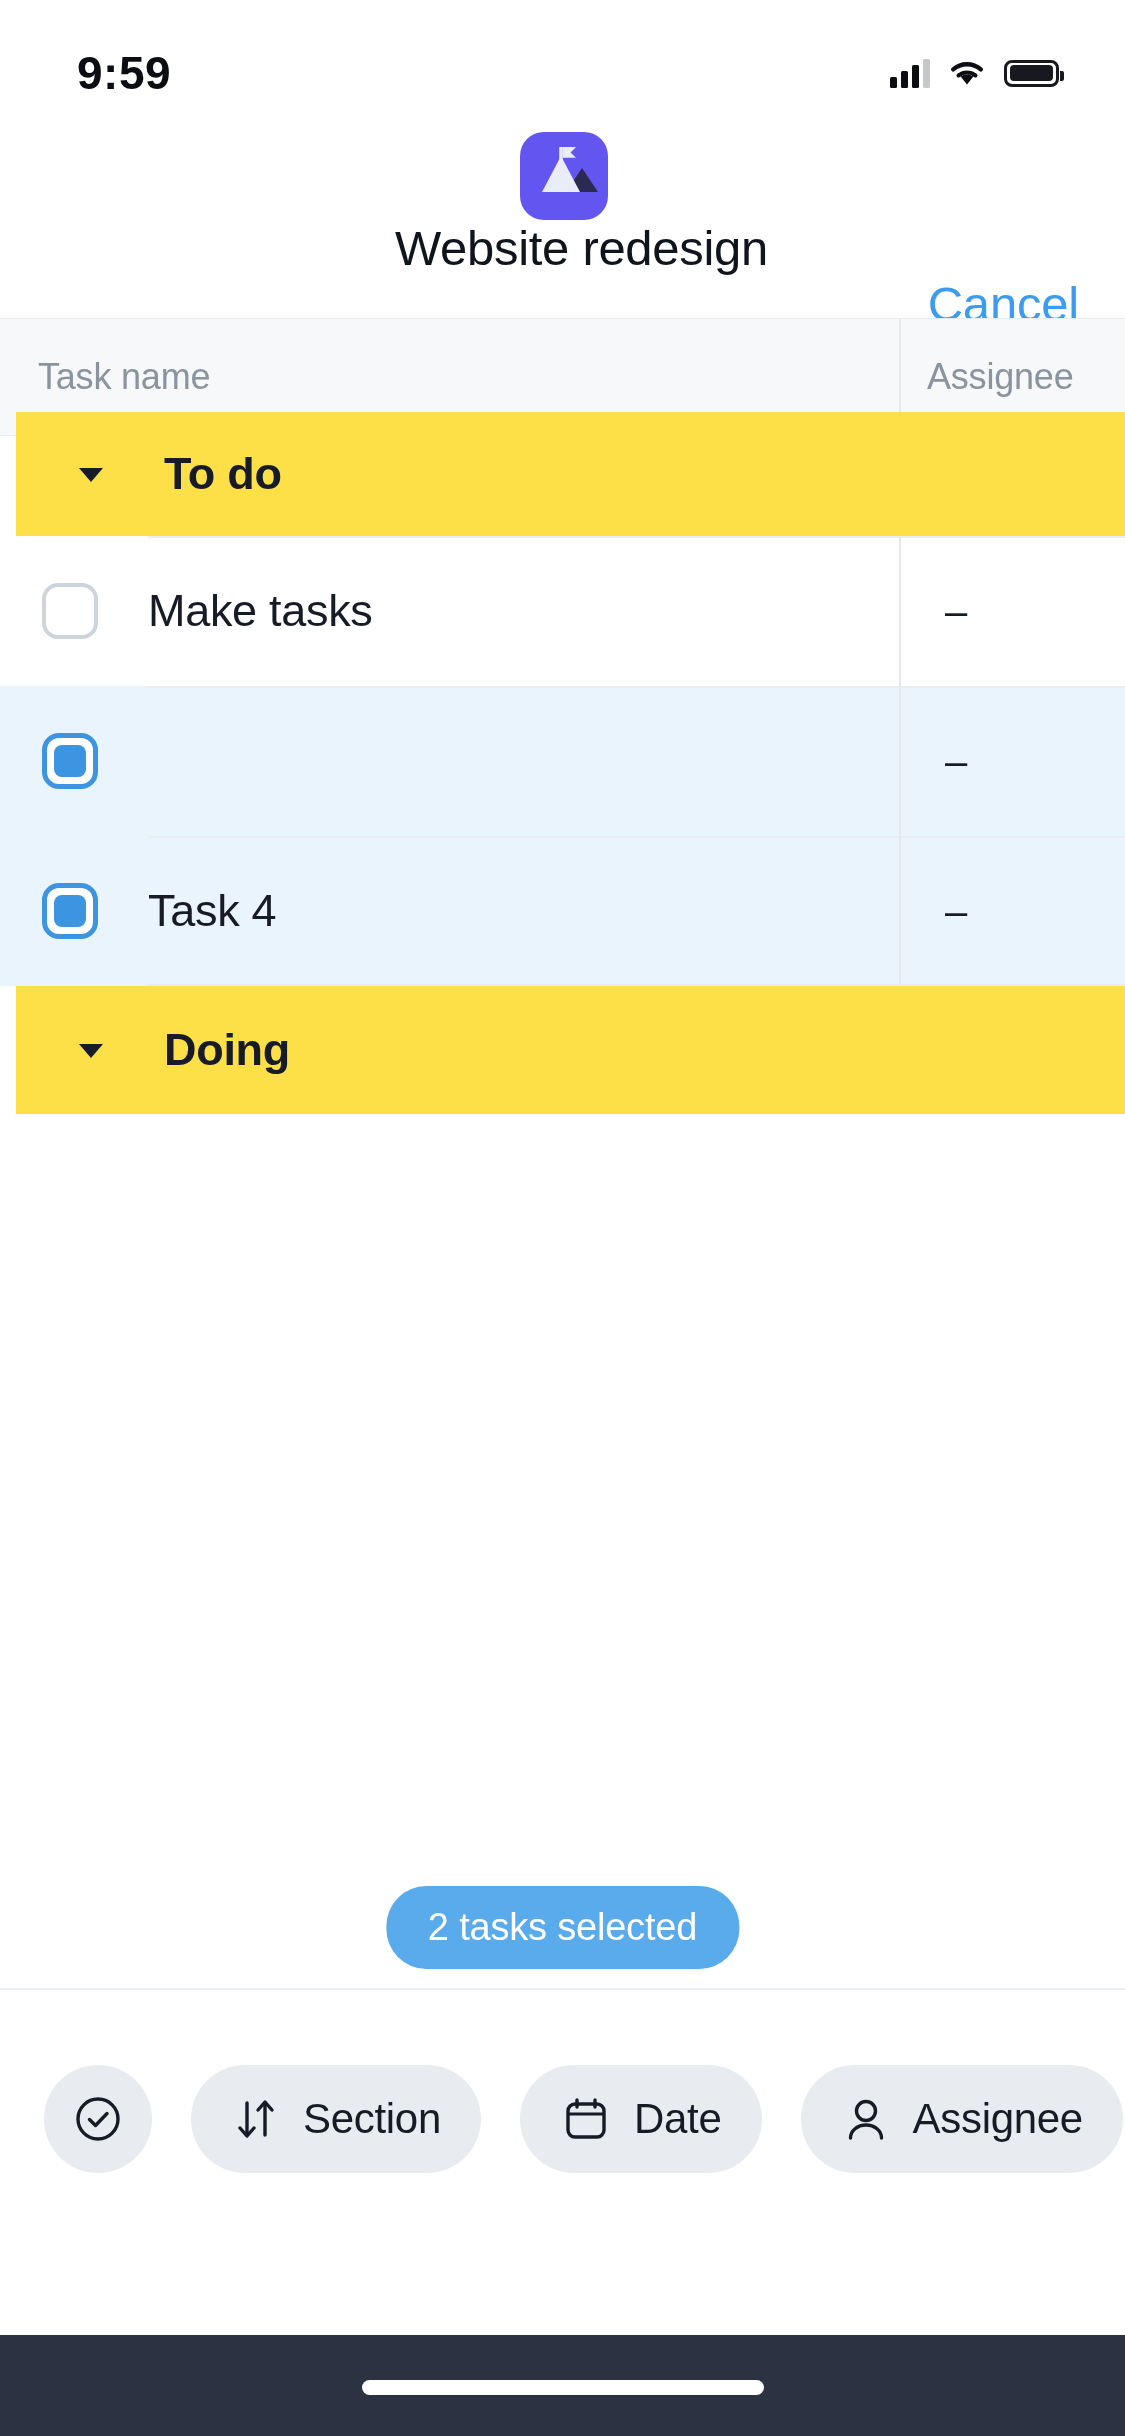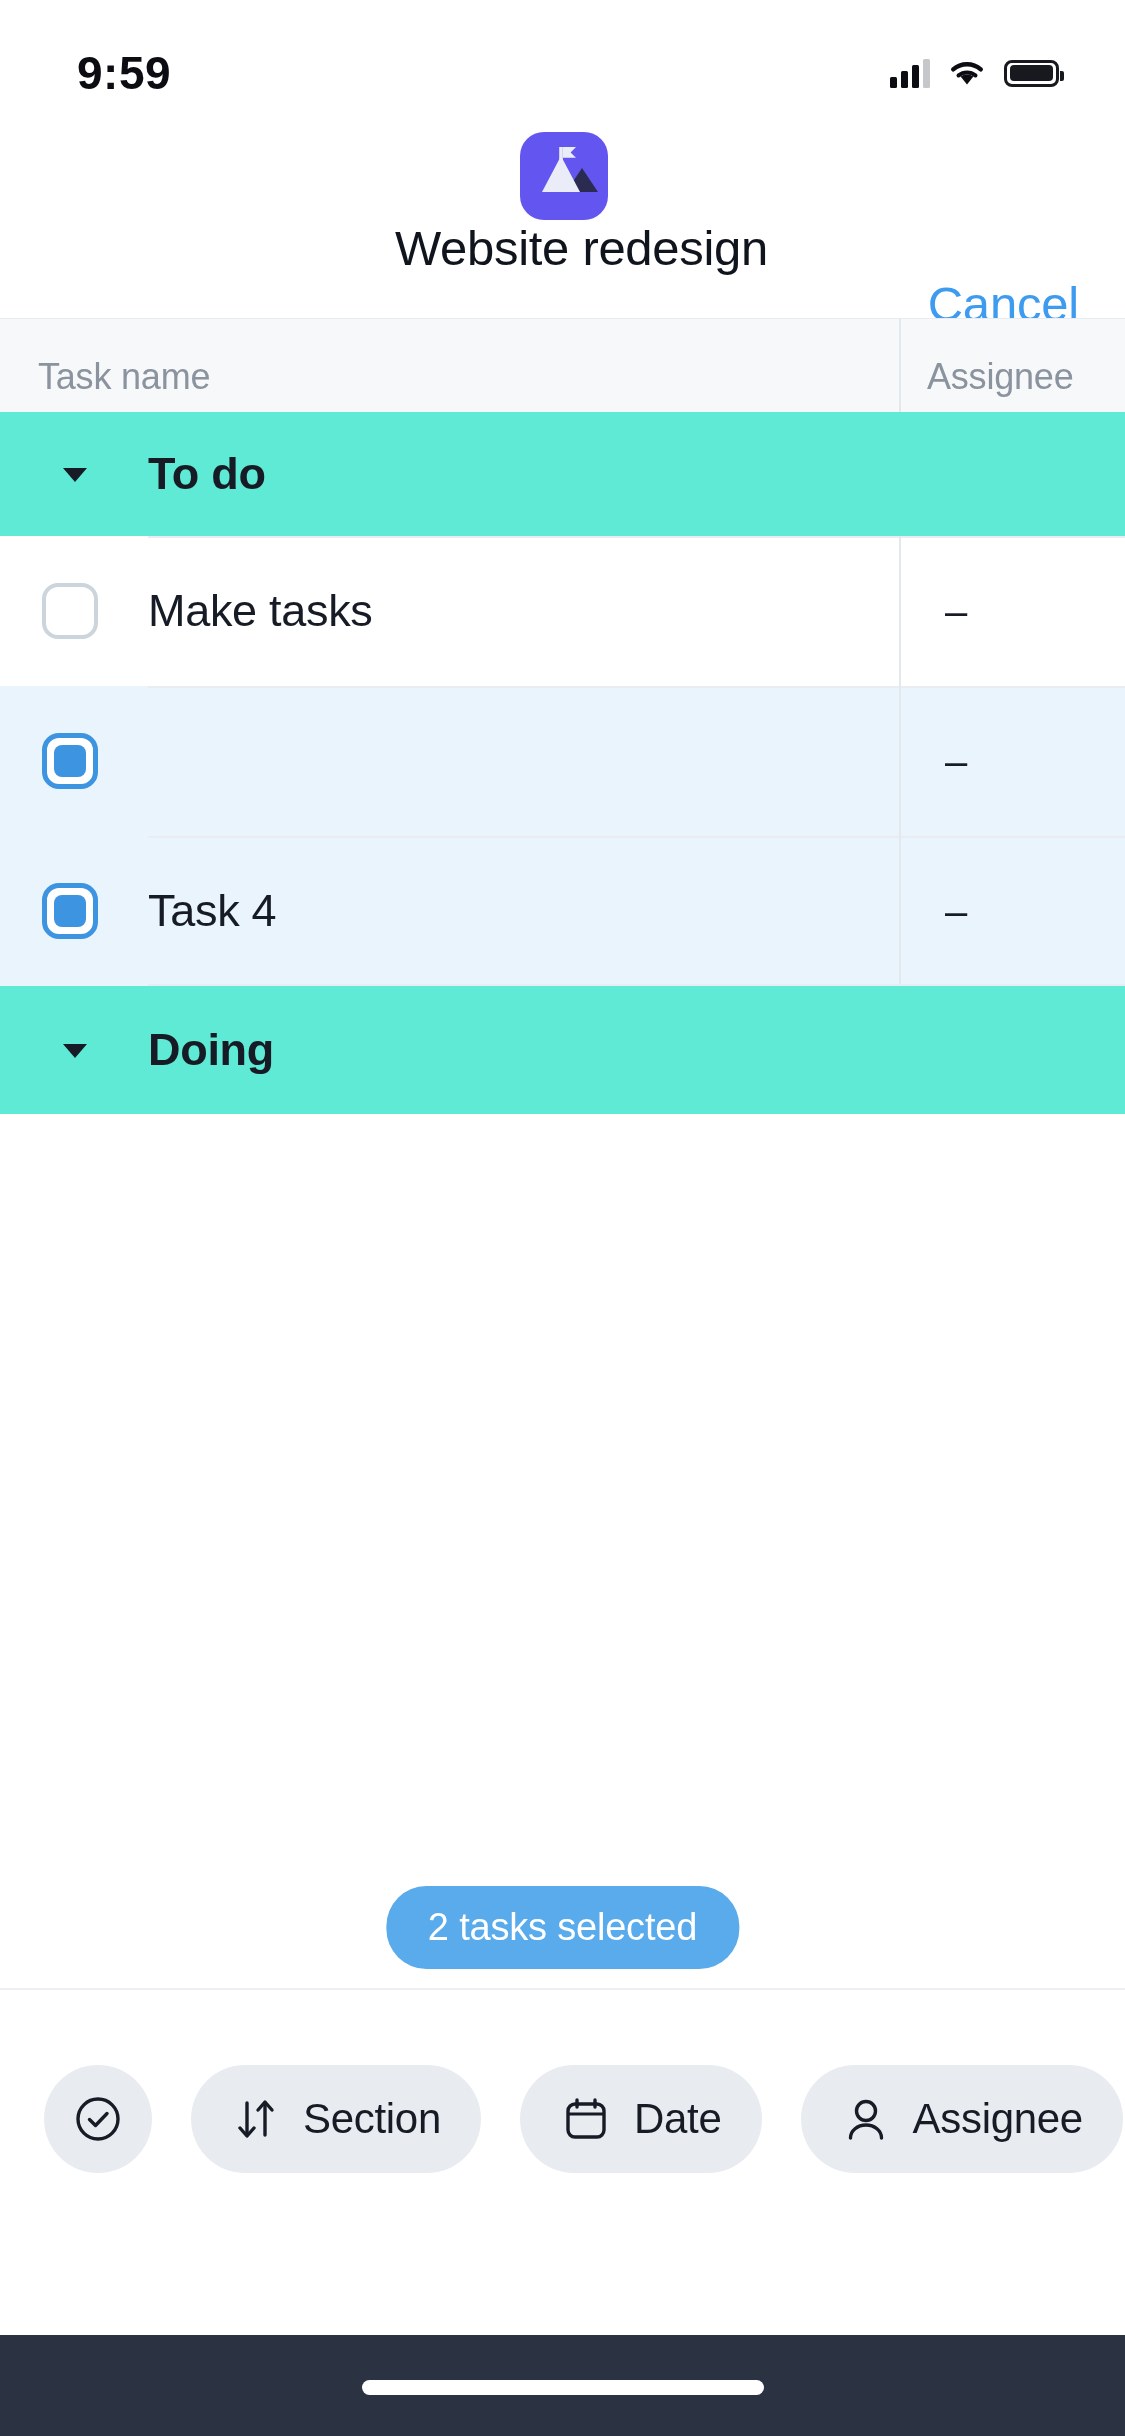--- a/index.html
+++ b/index.html
@@ -72,21 +72,21 @@
   .th-task { position:absolute; left:38px; }
   .th-assignee { position:absolute; left:927px; }
   .col-divider-head {
     position:absolute; left:899px; top:0; width:2px; height:100%; background:#e3e8ed;
   }
 
   
   .list { position:absolute; top:412px; left:0; width:1125px; }
 
   .section-row {
-    position:relative; height:124px; display:flex; align-items:center; background:#5eead4;
+    position:relative; height:124px; display:flex; align-items:center; background:#fde047;margin-left:16px;
   }
   .caret { position:absolute; left:58px; width:34px; height:34px; }
   .caret svg { display:block; }
   .section-label {
     position:absolute; left:148px; font-size:45px; font-weight:700; color:#161b26;
     letter-spacing:-0.3px;
   }
 
   .task-row {
     position:relative; height:150px; display:flex; align-items:center;

